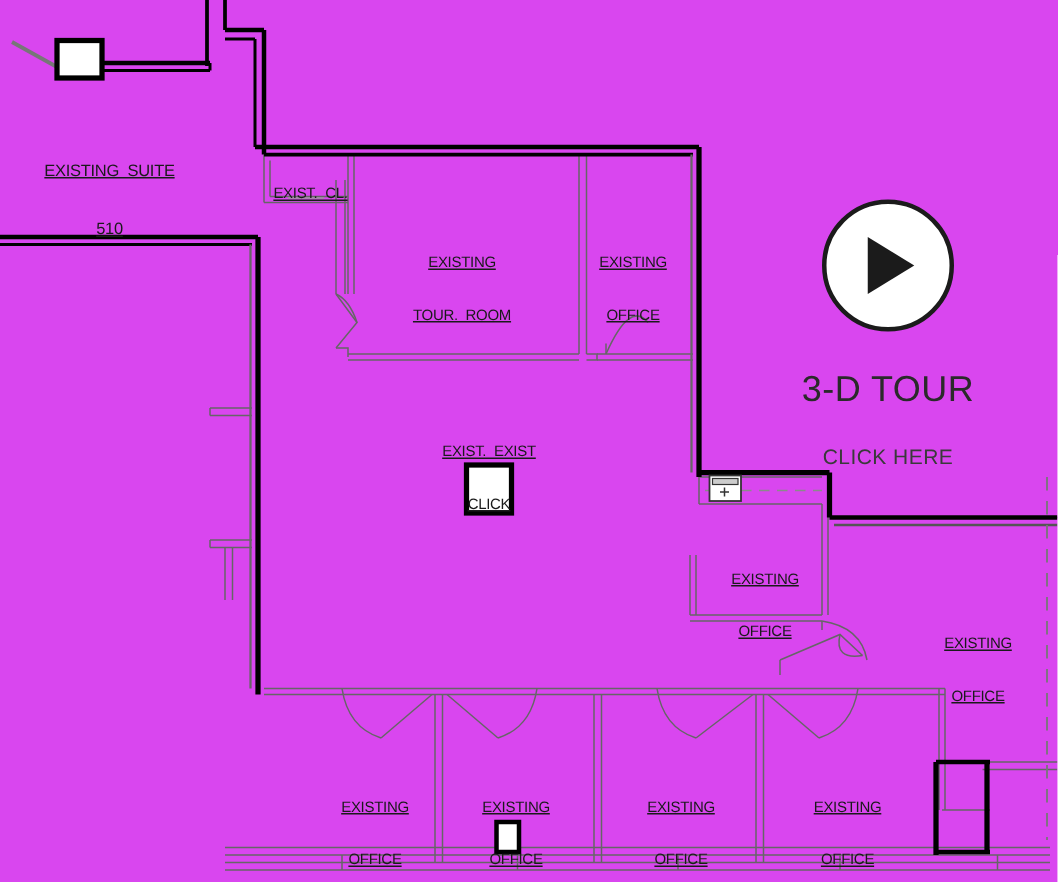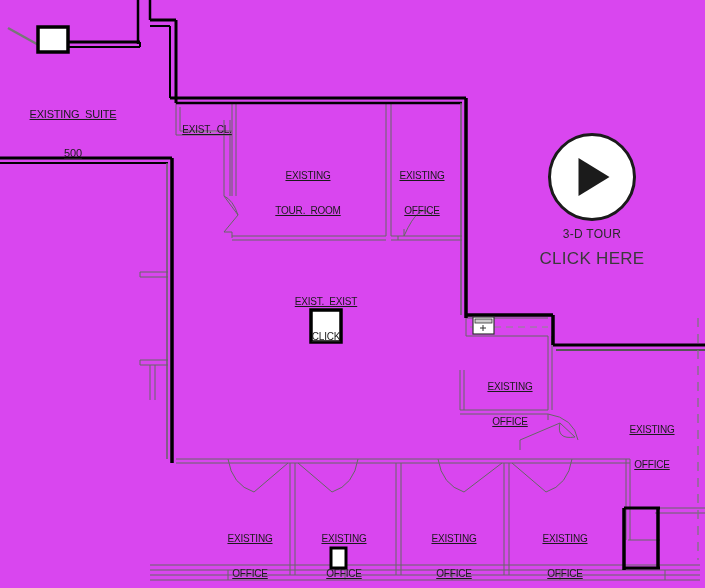--- a/index.html
+++ b/index.html
@@ -52,28 +52,28 @@
     top: 50%;
     left: 53%;
     transform: translate(-50%, -50%);
     width: 0;
     height: 0;
     border-top: 19px solid transparent;
     border-bottom: 19px solid transparent;
     border-left: 31px solid #1b1b1b;
   }
   .tour-title {
-    margin-top: 6px;
-    font-size: 12px;
+    margin-top: 25px;
+    font-size: 24px;
     color: #2a2a2a;
     letter-spacing: 0.3px;
   }
   .tour-sub {
-    margin-top: 8px;
-    font-size: 17px;
+    margin-top: 22px;
+    font-size: 14px;
     color: #3a3a3a;
     letter-spacing: 0.3px;
   }
 </style>
 </head>
 <body>
 
 <div id="plan-root">
 
   <svg id="floorplan-svg" width="705" height="588" viewBox="0 0 705 588">
@@ -227,21 +227,21 @@
     <g>
       <rect x="473" y="317" width="21" height="17" fill="#ffffff" stroke="#333333" stroke-width="1.2"></rect>
       <rect x="475" y="319" width="17" height="4" fill="#cccccc" stroke="#333333" stroke-width="0.8"></rect>
       <path d="M483,325 L483,331 M480,328 L486,328" stroke="#333333" stroke-width="1"></path>
     </g>
 
   </svg>
 
   <div class="room-label" style="left:18px; top:82px; width:110px; font-size:11px;">
     <span class="ln">EXISTING  SUITE</span>
-    <span class="ln">500</span>
+    <span class="ln">510</span>
   </div>
 
   <div class="room-label" style="left:176px; top:100px; width:62px; font-size:10px;">
     <span class="ln">EXIST.  CL.</span>
   </div>
 
   <div class="room-label" style="left:252px; top:146px; width:112px; font-size:10px;">
     <span class="ln">EXISTING</span>
     <span class="ln">TOUR.  ROOM</span>
   </div>

